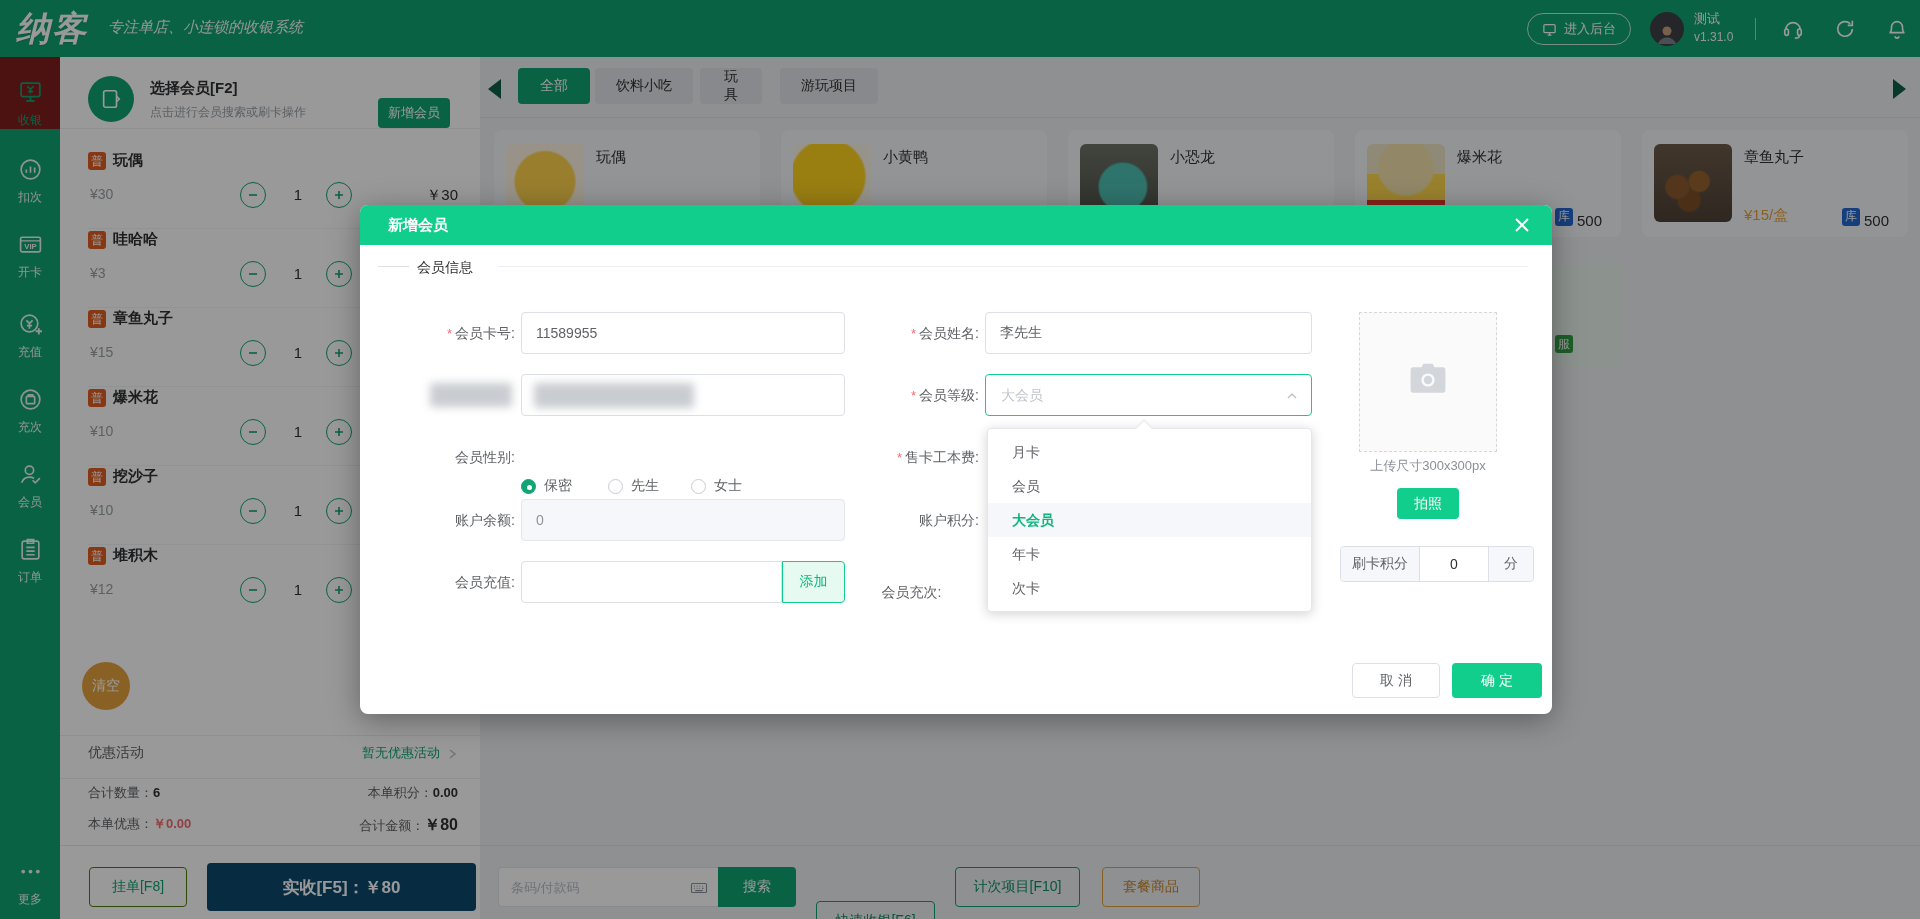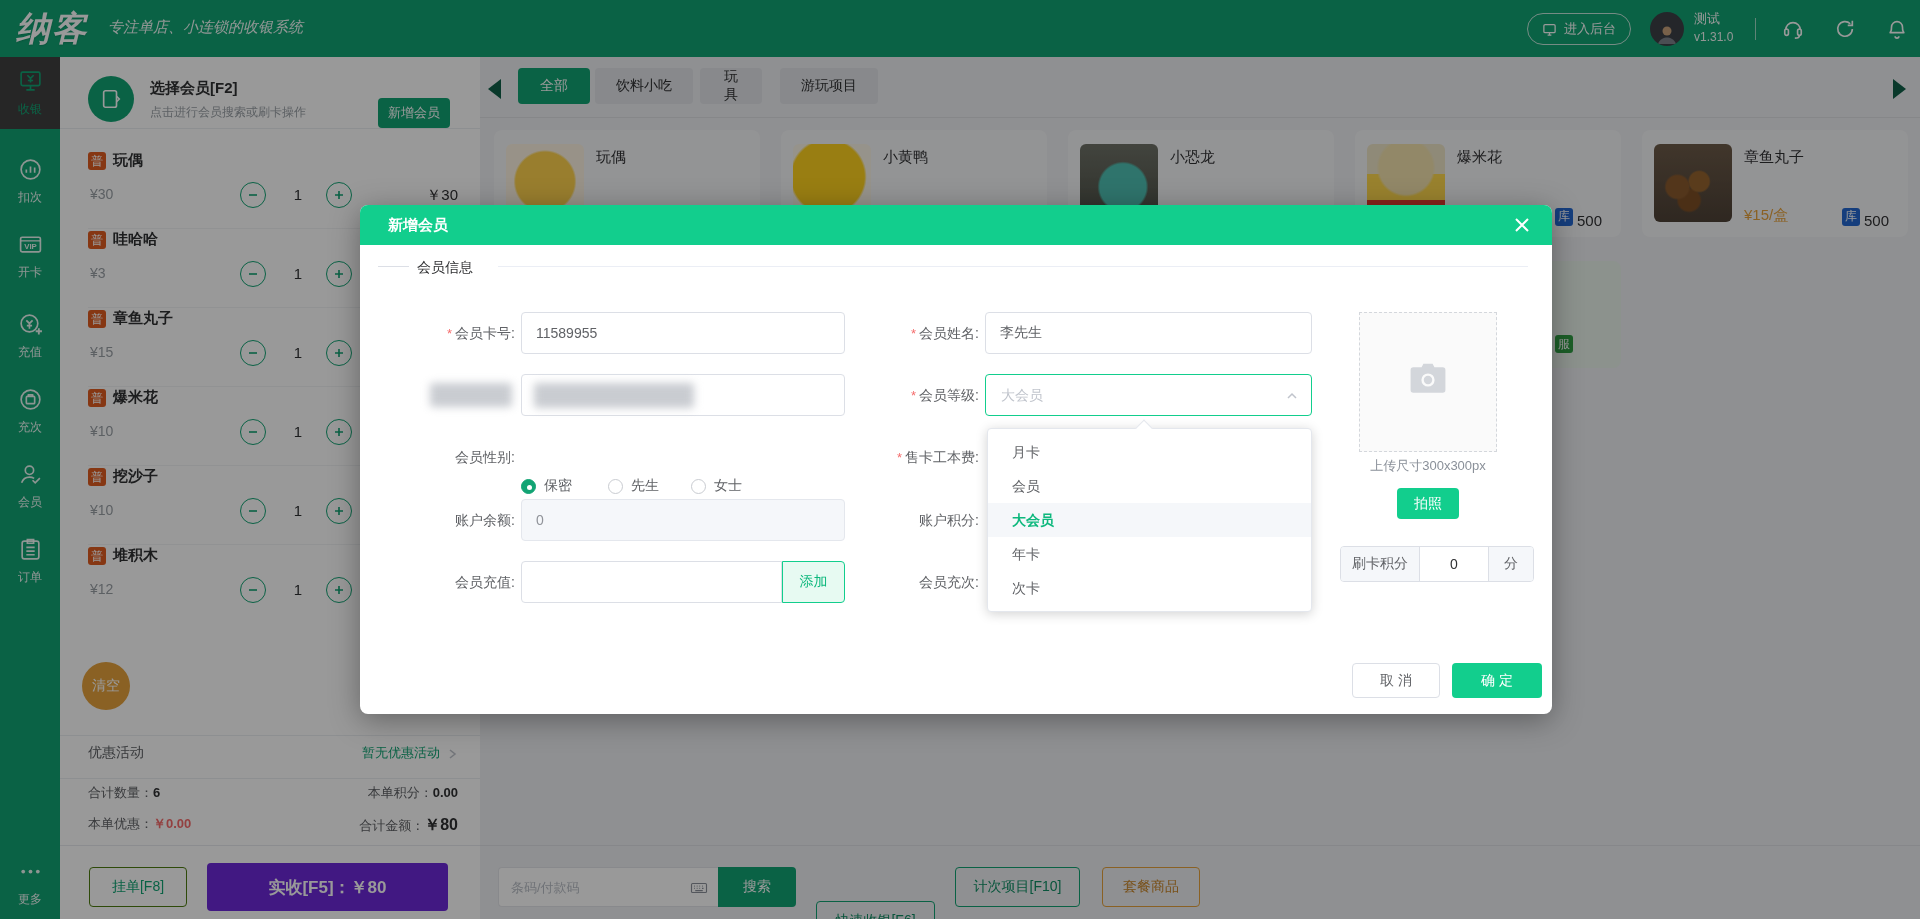--- a/index.html
+++ b/index.html
@@ -13,21 +13,21 @@
   .backstage{position:absolute;left:1527px;top:13px;height:32px;padding:0 14px;border:1px solid rgba(255,255,255,.75);border-radius:16px;display:flex;align-items:center;gap:7px;font-size:13px;color:#fff;background:transparent;}
   .hdr-avatar{position:absolute;left:1650px;top:12px;width:34px;height:34px;border-radius:50%;background:#3c4047;overflow:hidden;display:flex;align-items:flex-end;justify-content:center;}
   .hdr-user{position:absolute;left:1694px;top:10px;font-size:13px;line-height:18px;}
   .hdr-sep{position:absolute;left:1755px;top:18px;width:1px;height:22px;background:rgba(255,255,255,.6);}
   .hdr-ic{position:absolute;top:18px;width:22px;height:22px;color:#fff;}
   .ic-svg{width:100%;height:100%;display:block;}
 
   
   .sidebar{position:absolute;left:0;top:57px;width:60px;height:862px;background:#12a474;}
   .sb-item{position:absolute;left:0;width:60px;height:72px;display:flex;flex-direction:column;align-items:center;justify-content:center;gap:4px;color:rgba(255,255,255,.92);font-size:12px;cursor:pointer;}
-  .sb-item.active{background:#404040;color:#12a474;}
+  .sb-item.active{background:#7f1d1d;color:#12a474;justify-content:flex-end;}
   .sb-item svg{width:25px;height:25px;}
 
   
   .cart{position:absolute;left:60px;top:57px;width:420px;height:788px;background:#fff;}
   .m-avatar{position:absolute;left:28px;top:19px;width:46px;height:46px;border-radius:50%;background:#12a474;display:flex;align-items:center;justify-content:center;color:#fff;}
   .m-title{position:absolute;left:90px;top:22px;font-size:15px;font-weight:bold;color:#303133;}
   .m-sub{position:absolute;left:90px;top:47px;font-size:12px;color:#9aa0a6;}
   .add-member{position:absolute;left:318px;top:41px;width:72px;height:30px;background:#12a474;color:#fff;border:none;border-radius:4px;font-size:13px;cursor:pointer;}
   .m-divider{position:absolute;left:0;top:71px;width:420px;height:1px;background:#ebeef2;}
   .cart-row{position:absolute;left:28px;width:370px;height:79px;border-bottom:1px solid #f2f3f5;}
@@ -46,21 +46,21 @@
   .promo-arrow{position:absolute;right:22px;top:689px;width:12px;height:12px;color:#c0c4cc;}
   .c-div3{position:absolute;left:0;top:721px;width:420px;height:1px;background:#ebeef2;}
   .sum-line{position:absolute;left:28px;right:22px;font-size:13px;color:#606266;}
   .sum-val{font-weight:bold;color:#303133;}
   .sum-red{color:#f56c6c;font-weight:bold;}
   .sum-big{font-weight:bold;color:#303133;font-size:16px;}
   .fr{float:right;}
 
   .cart-bottom{position:absolute;left:60px;top:845px;width:420px;height:74px;background:#fff;border-top:1px solid #e8eaee;}
   .hold-btn{position:absolute;left:29px;top:21px;width:98px;height:40px;border:1px solid #4d7c0f;color:#12a474;background:#fff;border-radius:4px;font-size:14px;cursor:pointer;}
-  .recv-btn{position:absolute;left:147px;top:17px;width:241px;height:48px;background:#6d28d9;color:#fff;border:none;border-radius:4px;font-size:17px;font-weight:bold;cursor:pointer;}
+  .recv-btn{position:absolute;left:147px;top:17px;width:269px;height:48px;background:#0c4a6e;color:#fff;border:none;border-radius:4px;font-size:17px;font-weight:bold;cursor:pointer;}
 
   
   .catalog{position:absolute;left:480px;top:57px;width:1440px;height:862px;background:#eef0f3;}
   .cat-arrow{position:absolute;top:22px;width:0;height:0;border-top:10px solid transparent;border-bottom:10px solid transparent;cursor:pointer;}
   .arr-l{left:8px;border-right:13px solid #0f5f48;}
   .arr-r{left:1413px;border-left:13px solid #0f5f48;}
   .tab{position:absolute;top:11px;height:36px;border-radius:4px;background:#e3e5e9;color:#303133;font-size:14px;border:none;cursor:pointer;padding:0 18px;}
   .tab.active{background:#12a474;color:#fff;}
   .tab-div{position:absolute;left:0;top:60px;width:1440px;height:1px;background:#dfe1e5;}
   .card{position:absolute;width:266px;height:107px;background:#f6f7f9;border-radius:8px;}
@@ -481,21 +481,21 @@
     </div>
     <div class="f-label lab-r req" style="top:231px;">售卡工本费:</div>
 
     <div class="f-label lab-l" style="top:294px;">账户余额:</div>
     <input class="f-input in-l" style="top: 294px;" disabled="" value="0">
     <div class="f-label lab-r" style="top:294px;">账户积分:</div>
 
     <div class="f-label lab-l" style="top:356px;">会员充值:</div>
     <input class="f-input in-l" style="top: 356px; width: 261px; border-radius: 4px 0px 0px 4px;">
     <button class="add-btn" style="top:356px;">添加</button>
-    <div class="f-label lab-r" style="top:356px;">会员充次:</div>
+    <div class="f-label lab-r" style="top:366px;text-align:center;">会员充次:</div>
 
     <div class="photo-box">
       <span>
         <svg width="44" height="44" viewBox="0 0 24 24" fill="#d3d6db">
             <path d="M8.5 5l1-1.8h5L15.5 5H20a1.5 1.5 0 0 1 1.5 1.5v11A1.5 1.5 0 0 1 20 19H4a1.5 1.5 0 0 1-1.5-1.5v-11A1.5 1.5 0 0 1 4 5h4.5z"></path>
             <circle cx="12" cy="12" r="3.6" fill="#fafafa"></circle>
             <circle cx="12" cy="12" r="2.3" fill="#d3d6db"></circle>
           </svg>
       </span>
     </div>

